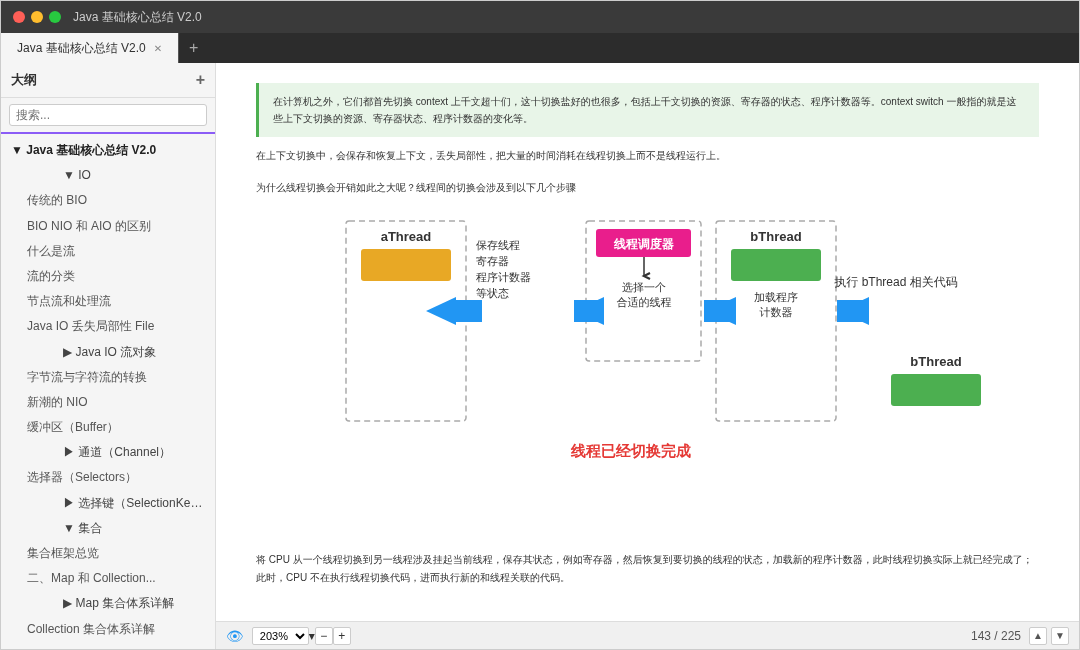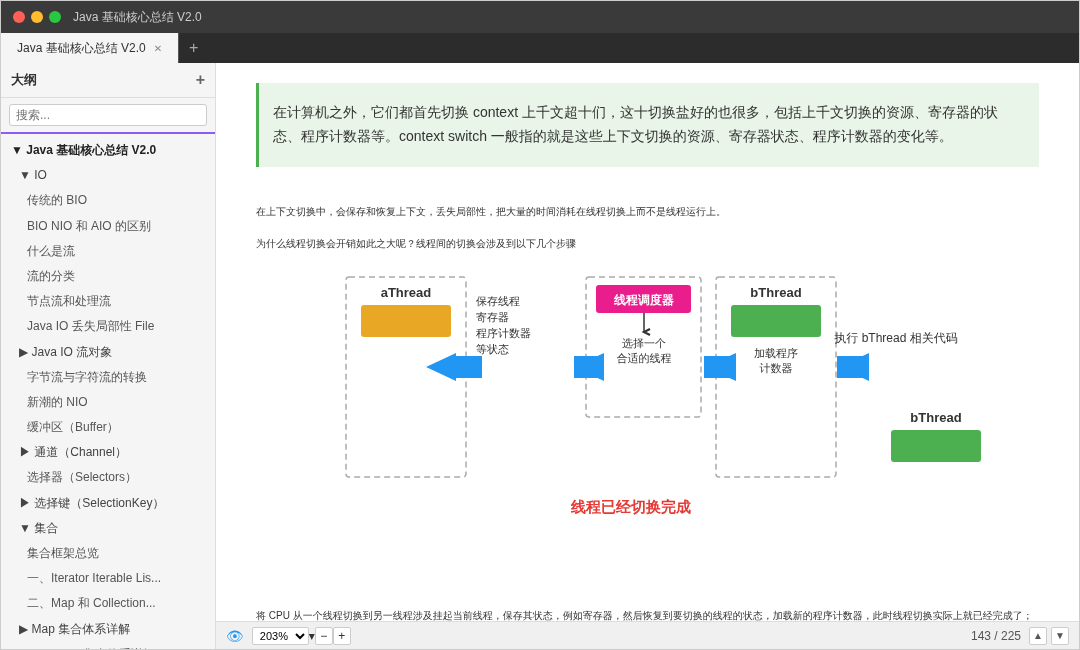--- a/index.html
+++ b/index.html
@@ -115,21 +115,21 @@
       padding: 3px 8px 3px 10px;
       font-size: 12px;
       color: #333;
       cursor: pointer;
       white-space: nowrap;
       overflow: hidden;
       text-overflow: ellipsis;
       line-height: 1.6;
     }
     .tree-item.section { font-weight: bold; color: #222; }
-    .tree-item.sub { padding-left: 18px; color: #444; }
+    .tree-item.sub { padding-left: 18px; color: #444; margin-left: 44px; }
     .tree-item.sub2 { padding-left: 26px; color: #555; }
     
     
     .content-area {
       flex: 1;
       display: flex;
       flex-direction: column;
       overflow: hidden;
       background: #fff;
     }
@@ -137,24 +137,24 @@
     .content-scroll {
       flex: 1;
       overflow-y: auto;
       padding: 20px 40px 30px 40px;
     }
     
     
     .highlight-block {
       background: #e8f5e8;
       border-left: 3px solid #4caf50;
-      padding: 18px 14px;
-      margin-bottom: 36px;
+      padding: 10px 14px;
+      margin-bottom: 10px;
       line-height: 1.7;
-      font-size: 14px;
+      font-size: 10px;
       color: #333;
     }
     
     .content-para {
       font-size: 10px;
       line-height: 1.8;
       color: #333;
       margin-bottom: 14px;
     }
     
@@ -276,21 +276,20 @@
         <div class="tree-item sub2">Java IO 丢失局部性 File</div>
         <div class="tree-item sub">▶ Java IO 流对象</div>
         <div class="tree-item sub2">字节流与字符流的转换</div>
         <div class="tree-item sub2">新潮的 NIO</div>
         <div class="tree-item sub2">缓冲区（Buffer）</div>
         <div class="tree-item sub">▶ 通道（Channel）</div>
         <div class="tree-item sub2">选择器（Selectors）</div>
         <div class="tree-item sub">▶ 选择键（SelectionKey）</div>
         <div class="tree-item sub">▼ 集合</div>
         <div class="tree-item sub2">集合框架总览</div>
-        <div class="tree-item sub2">一、Iterator Iterable Lis...</div>
         <div class="tree-item sub2">二、Map 和 Collection...</div>
         <div class="tree-item sub">▶ Map 集合体系详解</div>
         <div class="tree-item sub2">Collection 集合体系详解</div>
 
       </div>
     </div>
 
     <div class="content-area">
       <div class="content-scroll">
 

